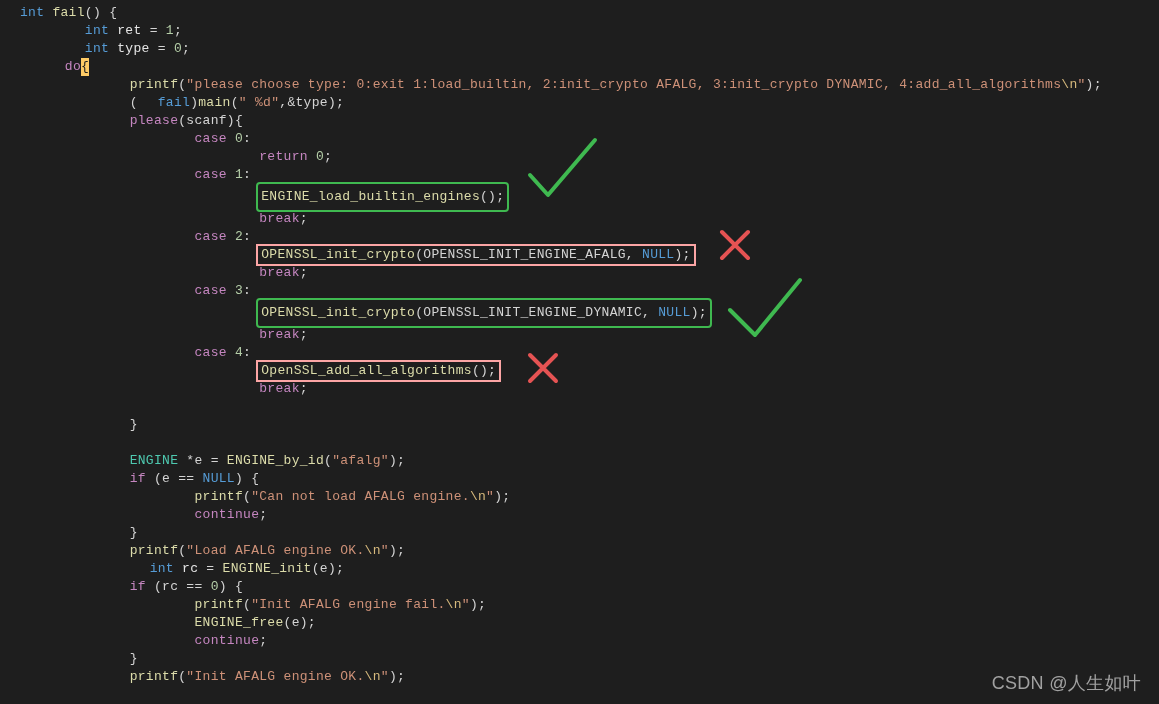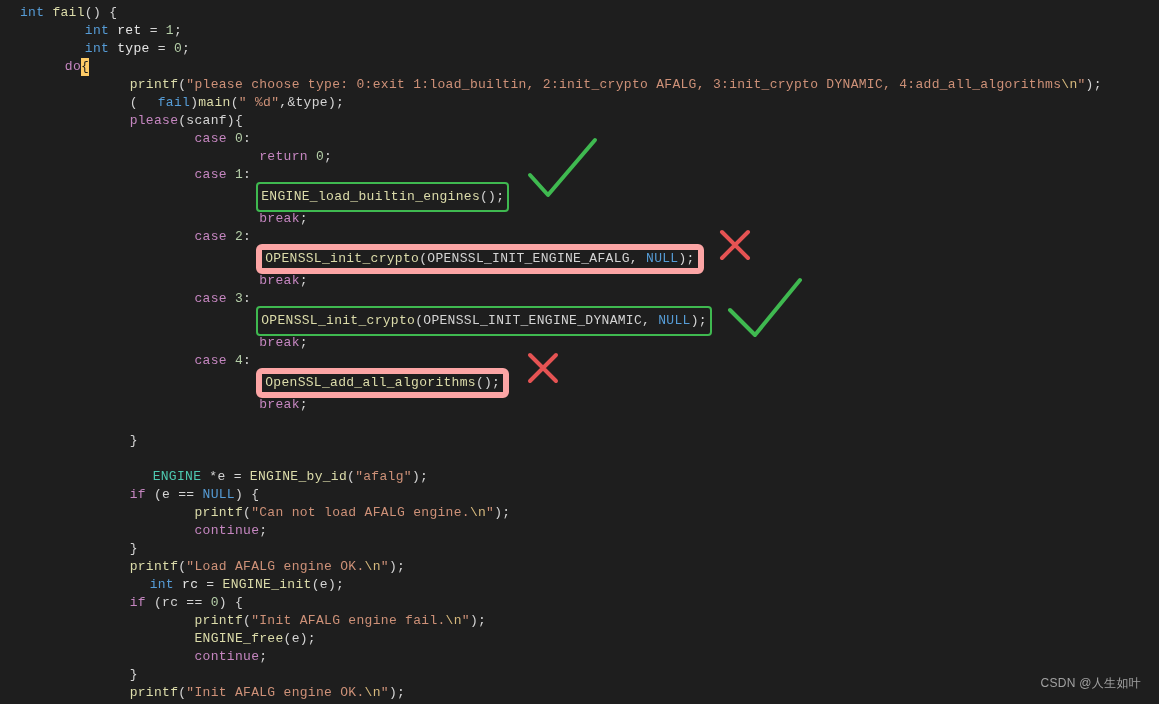--- a/index.html
+++ b/index.html
@@ -22,54 +22,54 @@
     white-space: pre;
   }
   .kw { color: #569cd6; margin-left: 20px; }       
   .kw-or { color: #c586c0; text-align: center; }    
   .fn { color: #dcdcaa; }       
   .str { color: #ce9178; }      
   .num { color: #b5cea8; }      
   .nul { color: #569cd6; }      
   .esc { color: #d7ba7d; }      
   .cmt { color: #6a9955; font-weight: bold; }      
-  .typ { color: #4ec9b0; margin-left: 23px; }      
+  .typ { color: #4ec9b0; }      
   .id  { color: #e5e5e5; }      
   .cursor {
     background: #ffcc66;
     color: #1e1e1e;
     display: inline-block;
     padding: 0 0;
   }
   .box-green {
     border: 2px solid #3fb950;
     border-radius: 4px;
     padding: 4px 3px;
     display: inline-block;
     margin: -2px -3px;
   }
   .box-red {
-    border: 6px solid #fca5a5;
-    border-radius: 6px;
+    border: 2px solid #fca5a5;
+    border-radius: 0;
     padding: 0 3px;
     display: inline-block;
     margin: -2px -3px;
   }
   #annotations {
     position: absolute;
     top: 0; left: 0;
     pointer-events: none;
     z-index: 10;
   }
   .watermark {
     position: absolute;
     bottom: 12px;
     right: 18px;
     color: #b8b8b8;
-    font-size: 12px;
+    font-size: 18px;
     opacity: 0.85;
     font-family: sans-serif;
   }
 </style>
 </head>
 <body>
 
 <pre><span><span class="kw">int</span> <span class="fn">fail</span><span>() {</span></span>
 <span>        <span class="kw">int</span> <span class="id">ret</span><span> = </span><span class="num">1</span><span>;</span></span>
 <span>        <span class="kw">int</span> <span class="id">type</span><span> = </span><span class="num">0</span><span>;</span></span>

